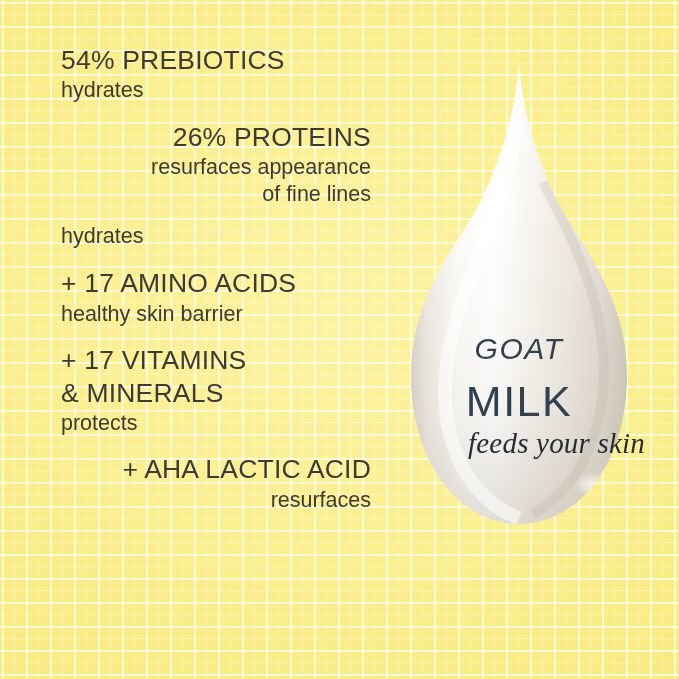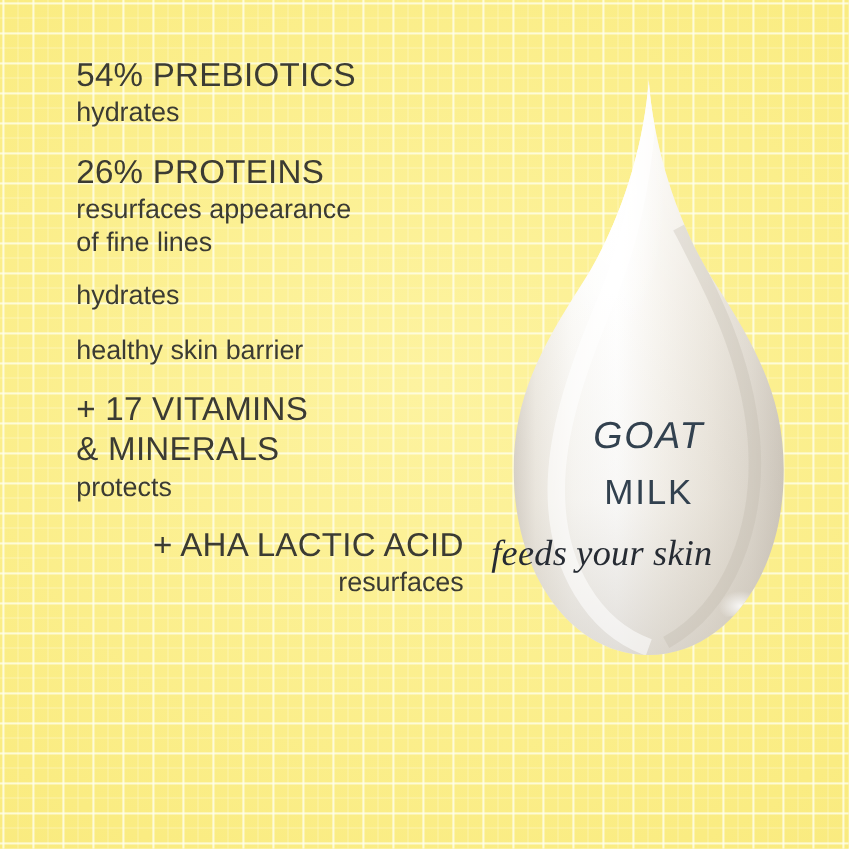--- a/index.html
+++ b/index.html
@@ -44,21 +44,21 @@
   }
   .fact-desc {
     font-size: 21.5px;
     line-height: 1.23;
     color: #3b3b33;
     font-weight: 400;
     white-space: pre-line;
     margin-top: 1px;
   }
   .fact.sp-0 { margin-bottom: 17px; }
-  .fact.sp-1 { margin-bottom: 16px; }
+  .fact.sp-1 { margin-bottom: 16px; text-align: right; }
   .fact.sp-2 { margin-bottom: 18px; }
   .fact.sp-3 { margin-bottom: 17px; }
   .fact.sp-4 { margin-bottom: 17px; }
   .fact.sp-5 { margin-bottom: 0; text-align: right; }
 
   
   .droplet-wrap {
     position: absolute;
     left: 393px;
     top: 62px;
@@ -83,26 +83,26 @@
   .goat-line {
     position: absolute;
     width: 100%;
     text-align: center;
     color: #32414f;
     font-family: "Liberation Sans", sans-serif;
     font-weight: 400;
     letter-spacing: 1.5px;
   }
   .goat-line.l1 { top: 272px; font-size: 30px; line-height: 1; font-style: italic; }
-  .goat-line.l2 { top: 318px; font-size: 28px; line-height: 1; }
+  .goat-line.l2 { top: 318px; font-size: 43px; line-height: 1; }
   .tagline {
     position: absolute;
     top: 367px;
     width: 100%;
-    text-align: left;
+    text-align: right;
     color: #262b33;
     font-family: "Liberation Serif", serif;
     font-style: italic;
     font-size: 29px;
     line-height: 1;
     letter-spacing: 0.2px;
   }
 </style>
 </head>
 <body>
@@ -120,20 +120,21 @@
       <div class="fact-title">26% PROTEINS</div>
       <div class="fact-desc">resurfaces appearance
 of fine lines</div>
     </div>
 
     <div class="fact sp-2">
       <div class="fact-desc">hydrates</div>
     </div>
 
     <div class="fact sp-3">
+      <div class="fact-title">+ 17 AMINO ACIDS</div>
       <div class="fact-desc">healthy skin barrier</div>
     </div>
 
     <div class="fact sp-4">
       <div class="fact-title">+ 17 VITAMINS
 &amp; MINERALS</div>
       <div class="fact-desc">protects</div>
     </div>
 
     <div class="fact sp-5">

